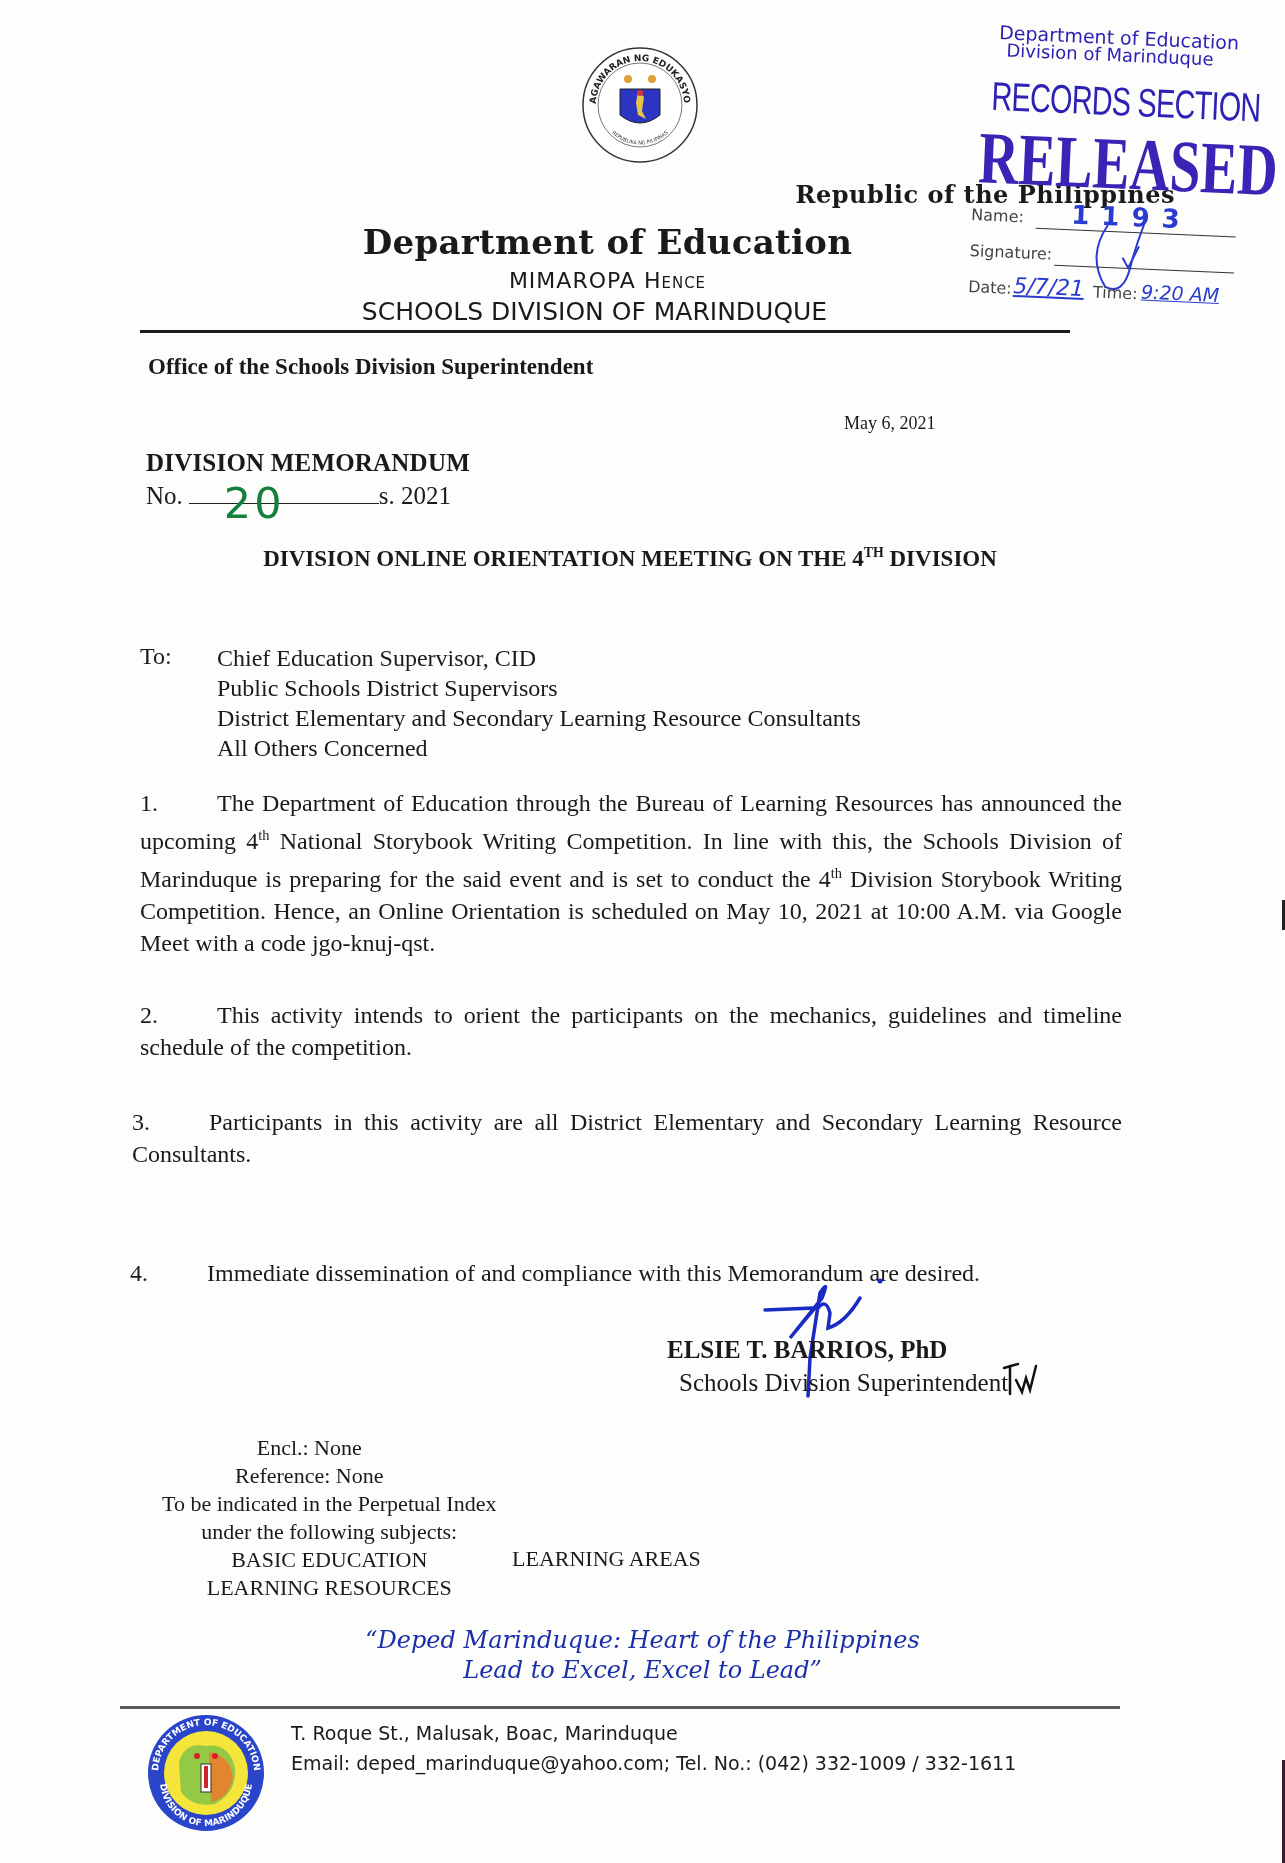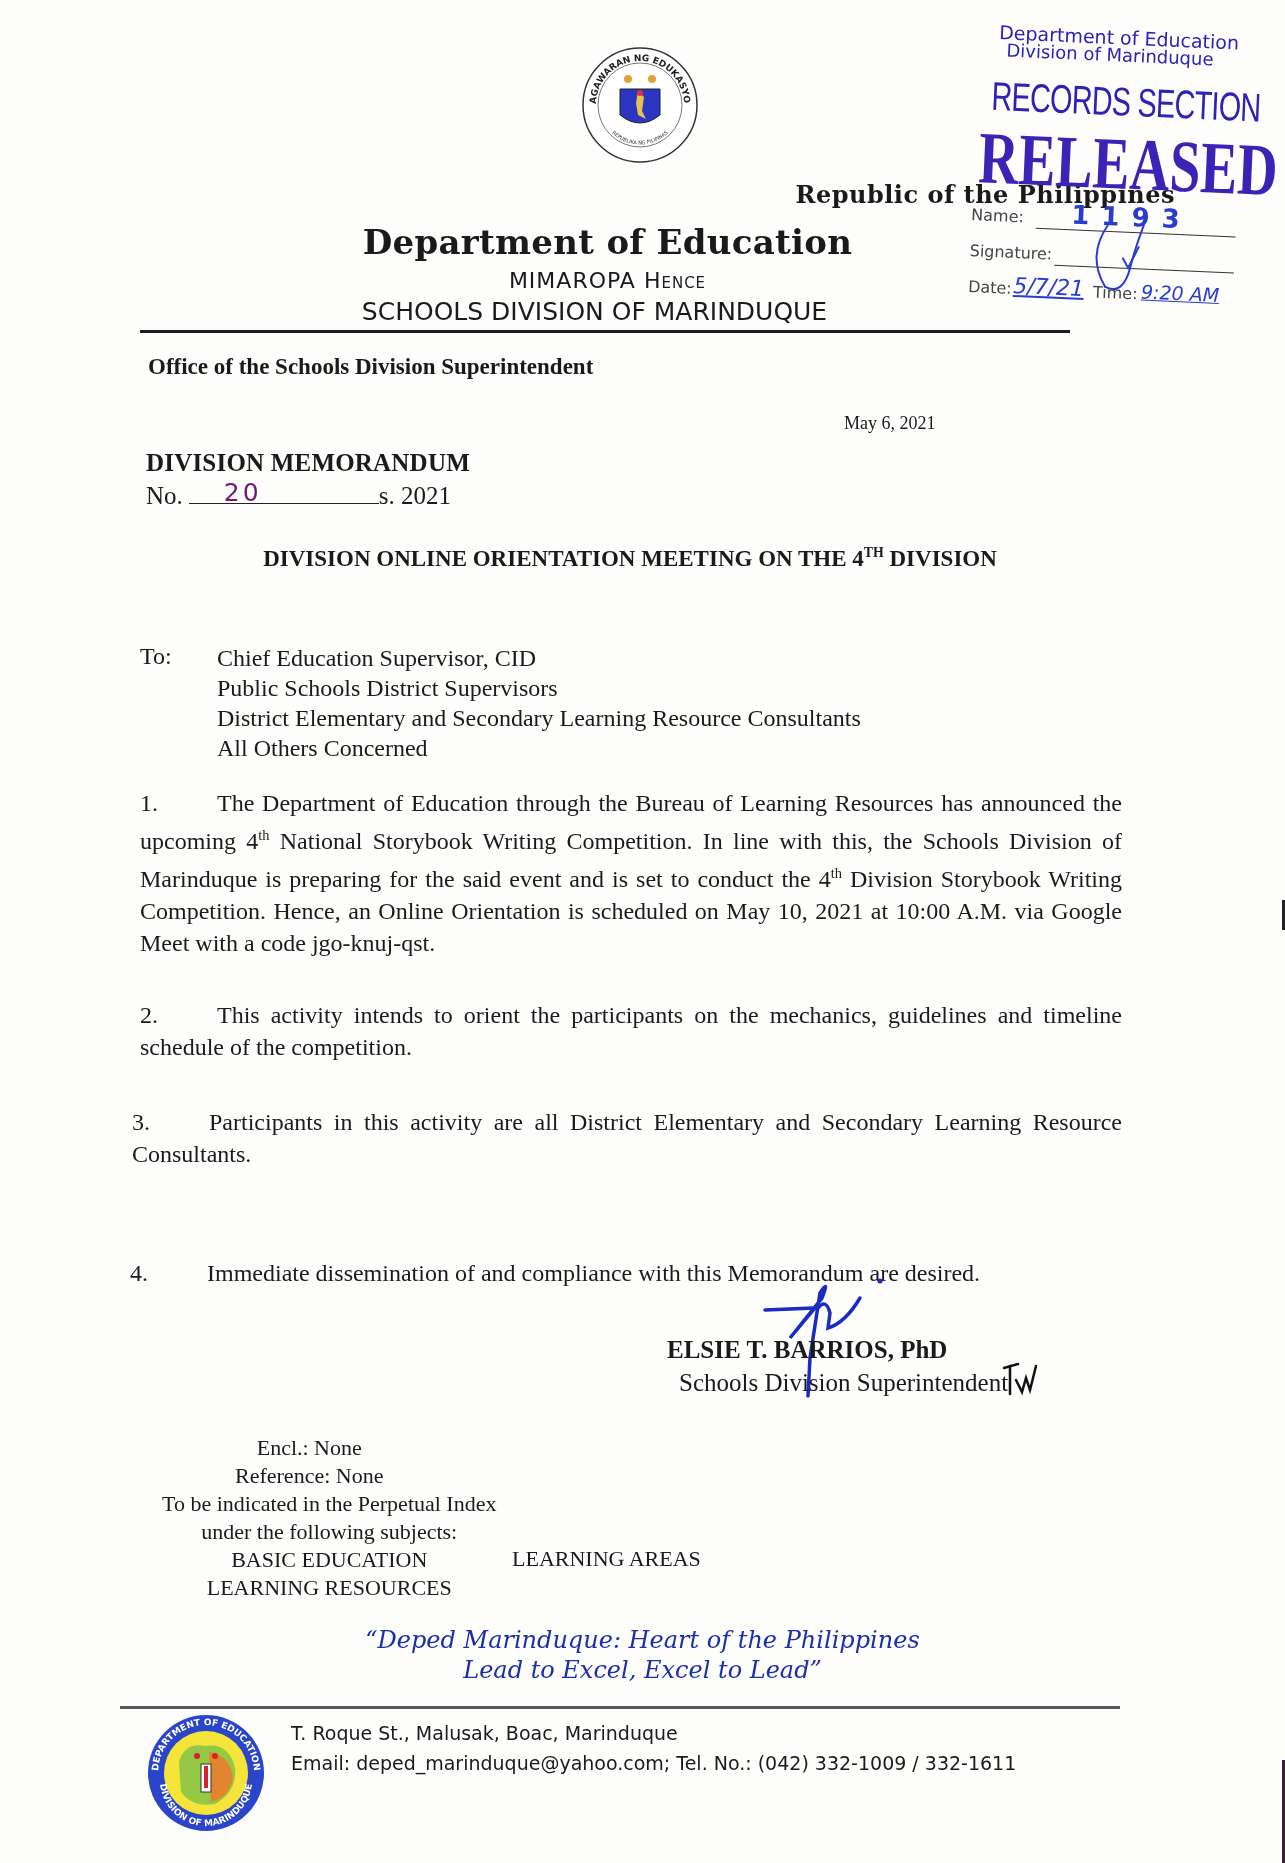--- a/index.html
+++ b/index.html
@@ -27,21 +27,21 @@
   #stamp .l4 { position: absolute; left: 10px; top: 100px; font-size: 74px; font-weight: bold; font-family: "Liberation Serif", serif; transform: scaleX(0.75); transform-origin: left; white-space: nowrap; color: #3b23b5; }
   .stamp-row { position: absolute; left: 5px; font-family: "DejaVu Sans", sans-serif; font-size: 16px; color: #444; white-space: nowrap; }
   .stamp-line { position: absolute; height: 1px; background: #333; }
   .hand { font-family: "DejaVu Sans", sans-serif; color: #2a3bd0; font-style: italic; }
 
   #office { left: 148px; top: 354px; font-size: 23px; font-weight: bold; }
   #date { left: 801px; top: 413px; font-size: 18px; margin-left: 43px; }
   #memo-title { left: 146px; top: 449px; font-size: 25px; font-weight: bold; letter-spacing: 0.2px; }
   #memo-no { left: 146px; top: 482px; font-size: 25px; }
   #memo-no .blank { display: inline-block; width: 190px; border-bottom: 1.5px solid #222; position: relative; height: 20px; vertical-align: baseline; margin-left: 6px; }
-  #memo-no .num { position: absolute; left: 35px; top: -5px; font-size: 25px; color: #701a75; font-family: "DejaVu Sans", sans-serif; letter-spacing: 3px; }
+  #memo-no .num { position: absolute; left: 35px; top: -5px; font-size: 43px; color: #15803d; font-family: "DejaVu Sans", sans-serif; letter-spacing: 3px; }
 
   #subject { left: 0; width: 1285px; top: 534px; text-align: center; font-size: 23px; font-weight: bold; line-height: 37px; padding-right: 25px; box-sizing: border-box; }
   sup { font-size: 0.6em; }
 
   #to-label { left: 140px; top: 643px; font-size: 24px; }
   #to-list { left: 217px; top: 643px; font-size: 24px; line-height: 30px; }
 
   .para { left: 140px; width: 982px; font-size: 24px; line-height: 32px; text-align: justify; }
   .para .num { display: inline-block; width: 77px; }
 

